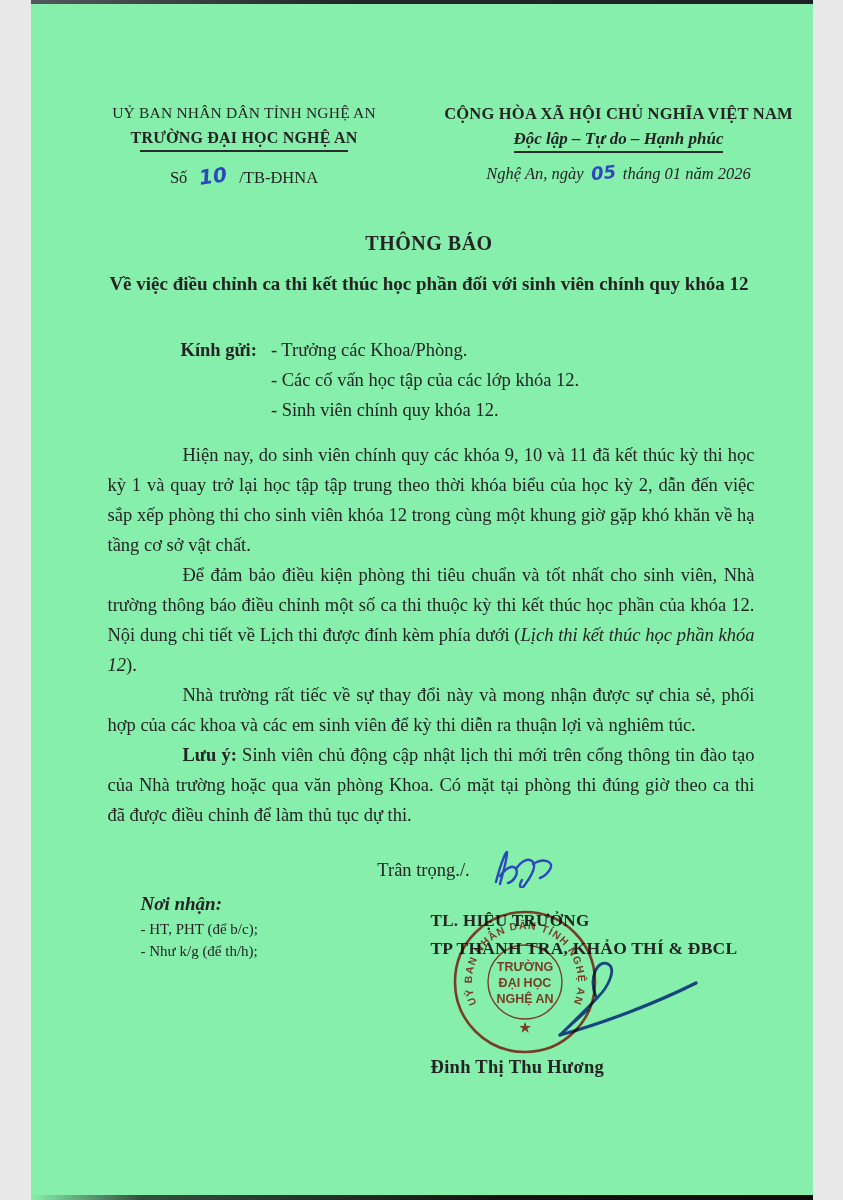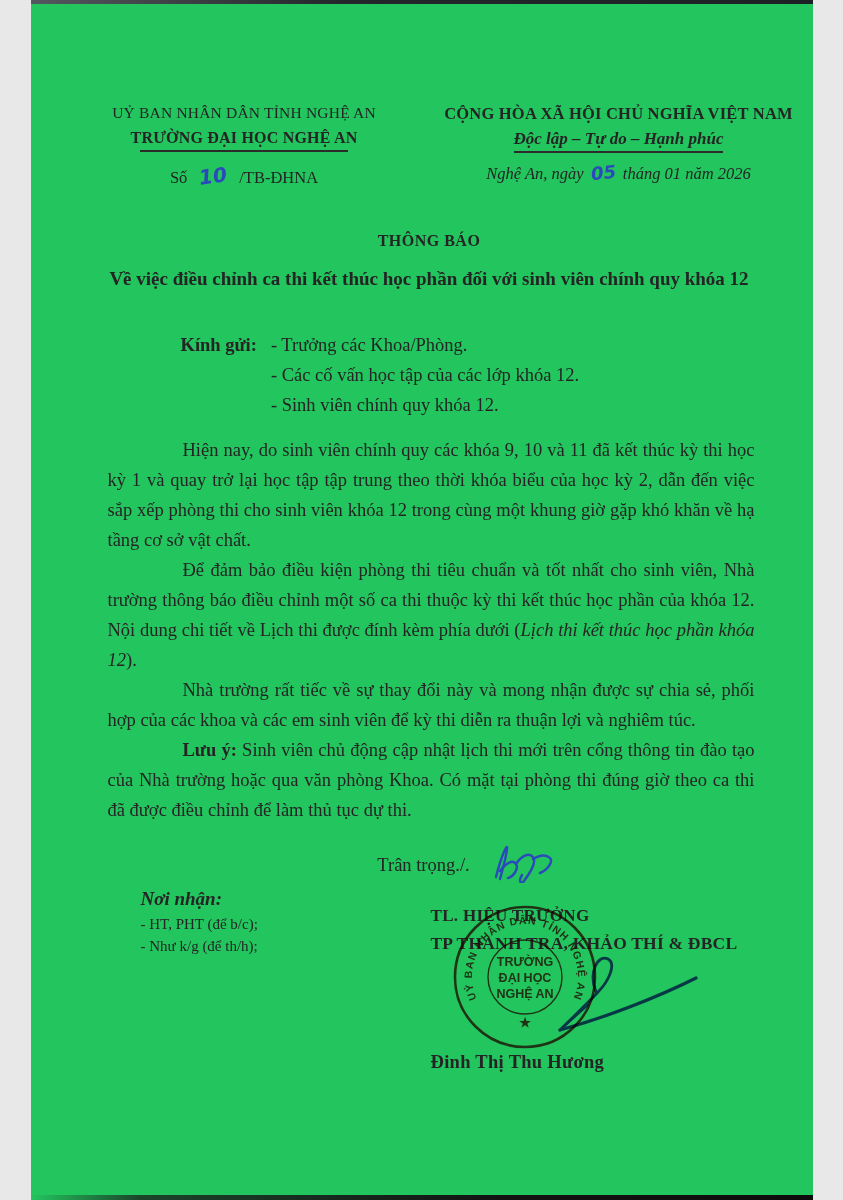--- a/index.html
+++ b/index.html
@@ -1,20 +1,20 @@
 <!DOCTYPE html>
 <html><head>
 <meta charset="utf-8">
 <style>
   html,body{margin:0;padding:0;background:#e8e8e8;}
   .page{
     position:relative;
     width:767px;height:1200px;
     margin:0 auto;
-    background:#22c55e;
+    background:#86efac;
     overflow:hidden;
     font-family:"Liberation Serif","DejaVu Serif",serif;
     color:#242424;
     padding-left:15px;
   }
   .edge-top{position:absolute;top:0;left:0;right:0;height:4px;
     background:linear-gradient(to right,#53585e,#23272b 40%,#1d2024);}
   .edge-bottom{position:absolute;bottom:0;left:0;right:0;height:5px;
     background:linear-gradient(to right,rgba(20,20,20,0) 0%,rgba(25,25,25,.75) 14%,#121212 60%,#0c0c0c 100%);}
   .scan-mark{position:absolute;background:#8a8f96;opacity:.5;}
@@ -36,21 +36,21 @@
     font-family:"DejaVu Sans",sans-serif;
     font-style:italic;font-weight:bold;
     color:#2b49bb;
     display:inline-block;
   }
   .hand-number{font-size:20px;transform:rotate(-8deg);margin:0 12px;}
   .hand-day{font-size:18px;transform:rotate(-6deg);margin:0 3px;}
 
   
   .title-block{text-align:center;margin-top:44px;}
-  .title-main{font-size:16px;font-weight:bold;letter-spacing:.5px;}
+  .title-main{font-size:20px;font-weight:bold;letter-spacing:.5px;}
   .title-sub{font-size:19px;font-weight:bold;margin-top:18px;}
 
   
   .kinh-gui{margin:40px 58px 0 135px;font-size:18.5px;line-height:30px;display:flex;}
   .kg-label{font-weight:bold;white-space:nowrap;margin-right:14px;}
   .kg-items div{white-space:nowrap;}
 
   
   .doc-body{margin:15px 58px 0 62px;font-size:18.5px;line-height:30px;}
   .doc-body p{margin:0;text-indent:75px;text-align:justify;}

